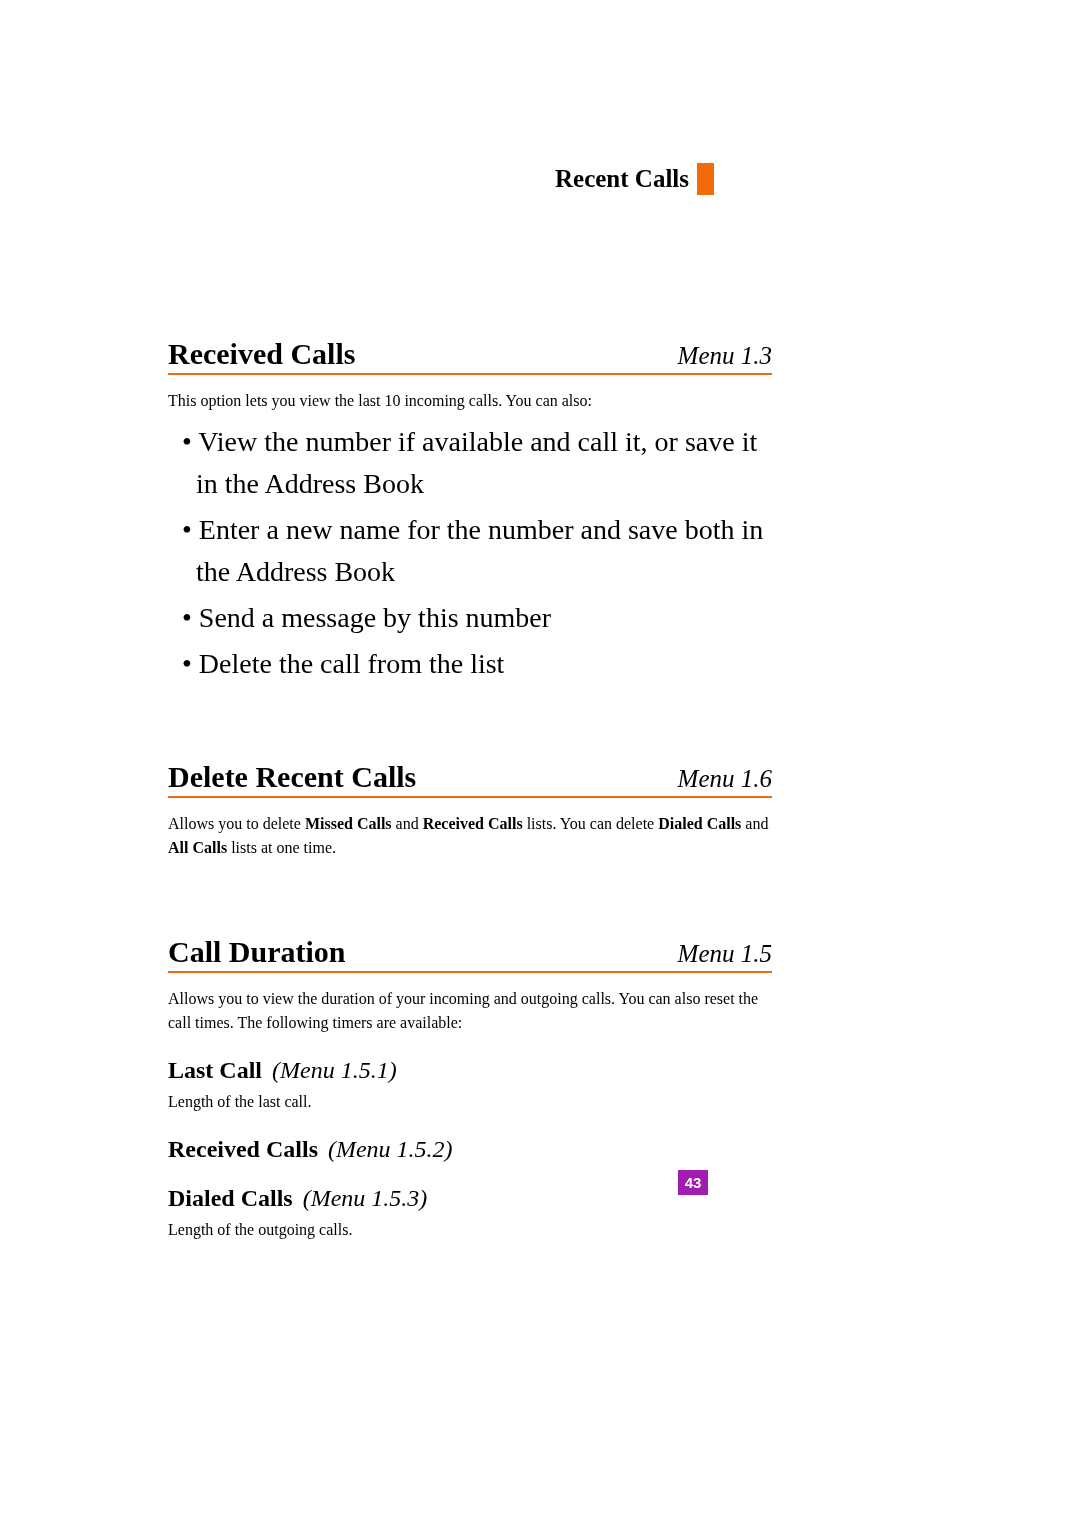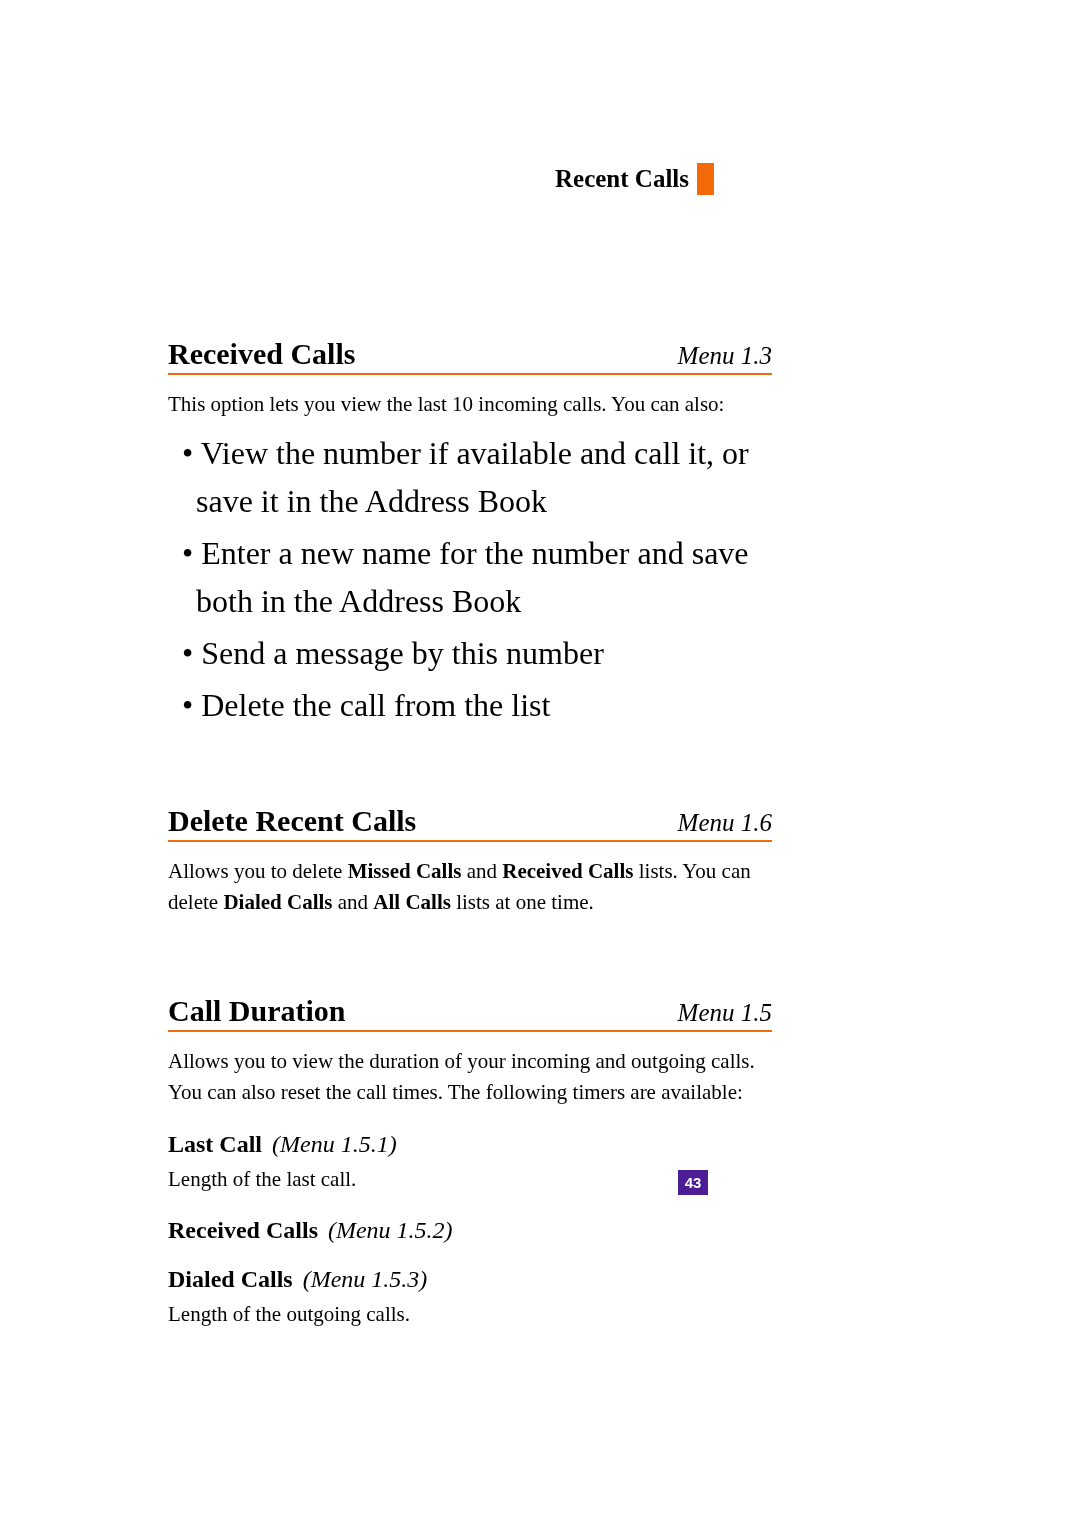--- a/index.html
+++ b/index.html
@@ -56,31 +56,31 @@
   .section-title {
     font-weight: bold;
     font-size: 30px;
   }
   .section-menu {
     font-style: italic;
     font-size: 25px;
     margin-top: 48px;
   }
   .body-text {
-    font-size: 21px;
+    font-size: 16px;
     line-height: 1.5;
     margin-bottom: 8px;
   }
   ul.bullets {
     list-style: none;
     padding: 0;
     margin: 4px 0 0 0;
   }
   ul.bullets li {
-    font-size: 32px;
+    font-size: 28px;
     line-height: 1.5;
     margin-bottom: 4px;
     text-indent: -14px;
     padding-left: 28px;
   }
   ul.bullets li::before {
     content: "• ";
   }
   .subheading {
     font-size: 24px;
@@ -93,21 +93,21 @@
   .subheading .sub-menu {
     font-style: italic;
     margin-left: 4px;
   }
   .page-number {
     position: absolute;
     right: 296px;
     bottom: 342px;
     width: 30px;
     height: 25px;
-    background: #4c1d95;
+    background: #a21caf;
     color: #fff;
     font-family: Arial, Helvetica, sans-serif;
     font-weight: bold;
     font-size: 15px;
     display: flex;
     align-items: center;
     justify-content: center;
   }
 </style>
 </head>

